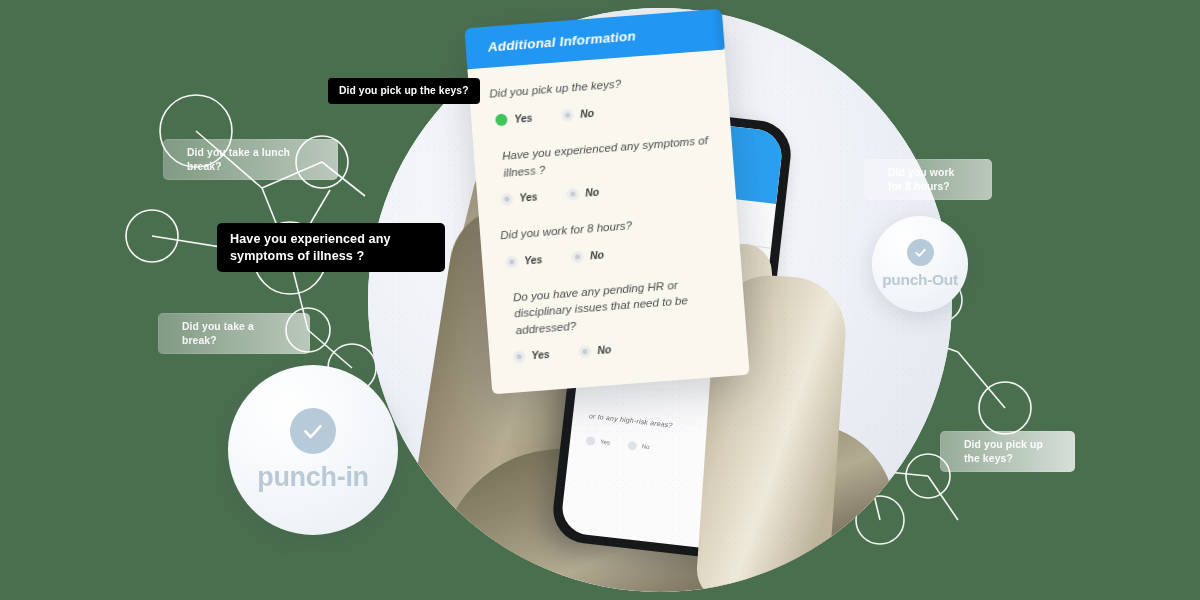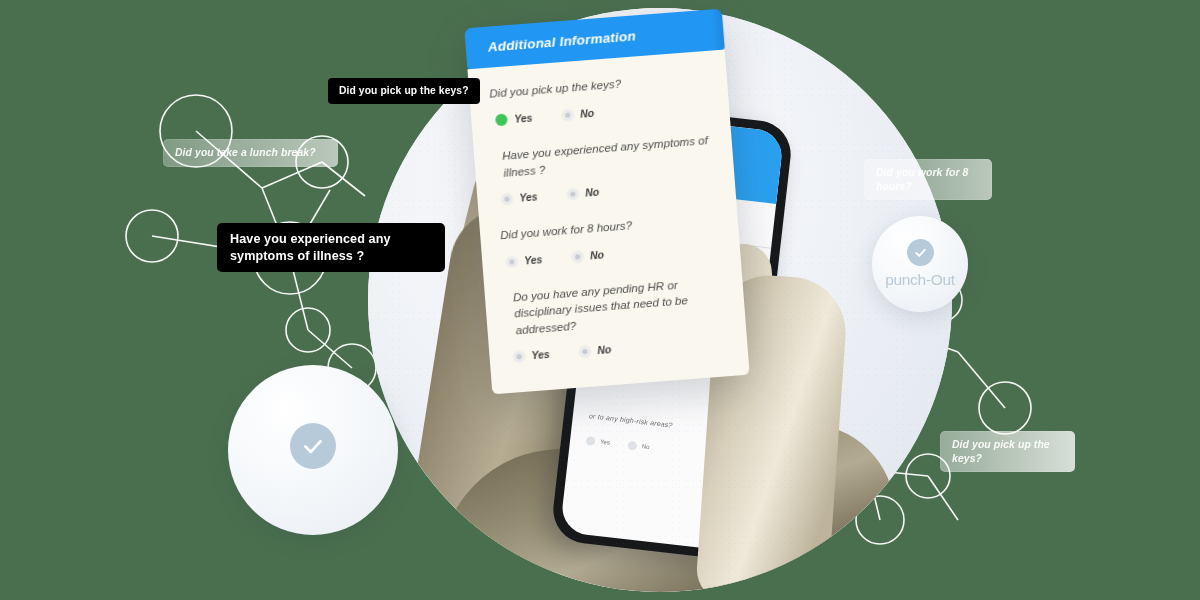--- a/index.html
+++ b/index.html
@@ -121,41 +121,40 @@
   
   .punch{
     position:absolute;border-radius:50%;
     background:radial-gradient(circle at 34% 26%, #ffffff 0%, #f4f7fa 52%, #e7edf3 100%);
     box-shadow:0 6px 22px rgba(40,60,80,.14);
     display:flex;flex-direction:column;align-items:center;justify-content:center;
   }
   .punch .chk{
     border-radius:50%;background:#b6cada;display:flex;align-items:center;justify-content:center;
   }
-  .punch .lbl{color:#b9c9d6;font-weight:400;letter-spacing:-.3px;}
+  .punch .lbl{color:#b9c9d6;font-weight:700;letter-spacing:-.3px;}
   #punch-in{left:228px;top:365px;width:170px;height:170px;}
   #punch-in .chk{width:46px;height:46px;margin-bottom:8px;}
   #punch-in .lbl{font-size:27px;}
   #punch-out{left:872px;top:216px;width:96px;height:96px;}
   #punch-out .chk{width:27px;height:27px;margin-bottom:5px;}
   #punch-out .lbl{font-size:15.5px;}
 
   
   .tip{
     position:absolute;border-radius:5px;padding:8px 13px;
     font-size:12.6px;font-weight:700;line-height:1.32;letter-spacing:.1px;
     color:#ffffff;box-sizing:border-box;
   }
   .tip.dark{background:#000000;}
   .tip.dark.sm{font-size:10.3px;padding:6px 11px;border-radius:4px;}
   .tip.ghost{
     background:linear-gradient(90deg, rgba(255,255,255,.30), rgba(255,255,255,.62));
-    color:rgba(255,255,255,.92);font-size:10.4px;padding:7px 12px;border-radius:5px;
+    color:rgba(255,255,255,.92);font-size:10.4px;padding:7px 24px;border-radius:5px;
     box-shadow:inset 0 0 0 1px rgba(255,255,255,.10);
-    font-style:italic;
   }
   .tip.ghost.faint{
     background:linear-gradient(90deg, rgba(255,255,255,.42), rgba(255,255,255,.78));
     color:rgba(255,255,255,.95);
   }
 </style>
 </head>
 <body>
 
 <div id="stage">
@@ -293,37 +292,39 @@
 
     </div>
   </div>
 
   <div class="punch" id="punch-in">
     <span class="chk">
       <svg width="26" height="26" viewBox="0 0 24 24" fill="none" stroke="#ffffff" stroke-width="2.4" stroke-linecap="round" stroke-linejoin="round">
           <polyline points="5 12.5 10 17.5 19 7.5"></polyline>
         </svg>
     </span>
+    <span class="lbl">punch-in</span>
   </div>
 
   <div class="punch" id="punch-out">
     <span class="chk">
       <svg width="15" height="15" viewBox="0 0 24 24" fill="none" stroke="#ffffff" stroke-width="2.8" stroke-linecap="round" stroke-linejoin="round">
           <polyline points="5 12.5 10 17.5 19 7.5"></polyline>
         </svg>
     </span>
     <span class="lbl">punch-Out</span>
   </div>
 
   <div class="tip dark sm" style="left:328px;top:78px;">Did you pick up the keys?</div>
 
   <div class="tip ghost" style="left:163px;top:139px;width:175px;">Did you take a lunch break?</div>
 
   <div class="tip dark" style="left:217px;top:223px;width:228px;">Have you experienced any symptoms of illness ?</div>
 
+  <div class="tip ghost" style="left:158px;top:313px;width:152px;">Did you take a break?</div>
 
   <div class="tip ghost" style="left:864px;top:159px;width:128px;">Did you work for 8 hours?</div>
 
 
   <div class="tip ghost faint" style="left:940px;top:431px;width:135px;">Did you pick up the keys?</div>
 
 
 </div>
 
 </body></html>

